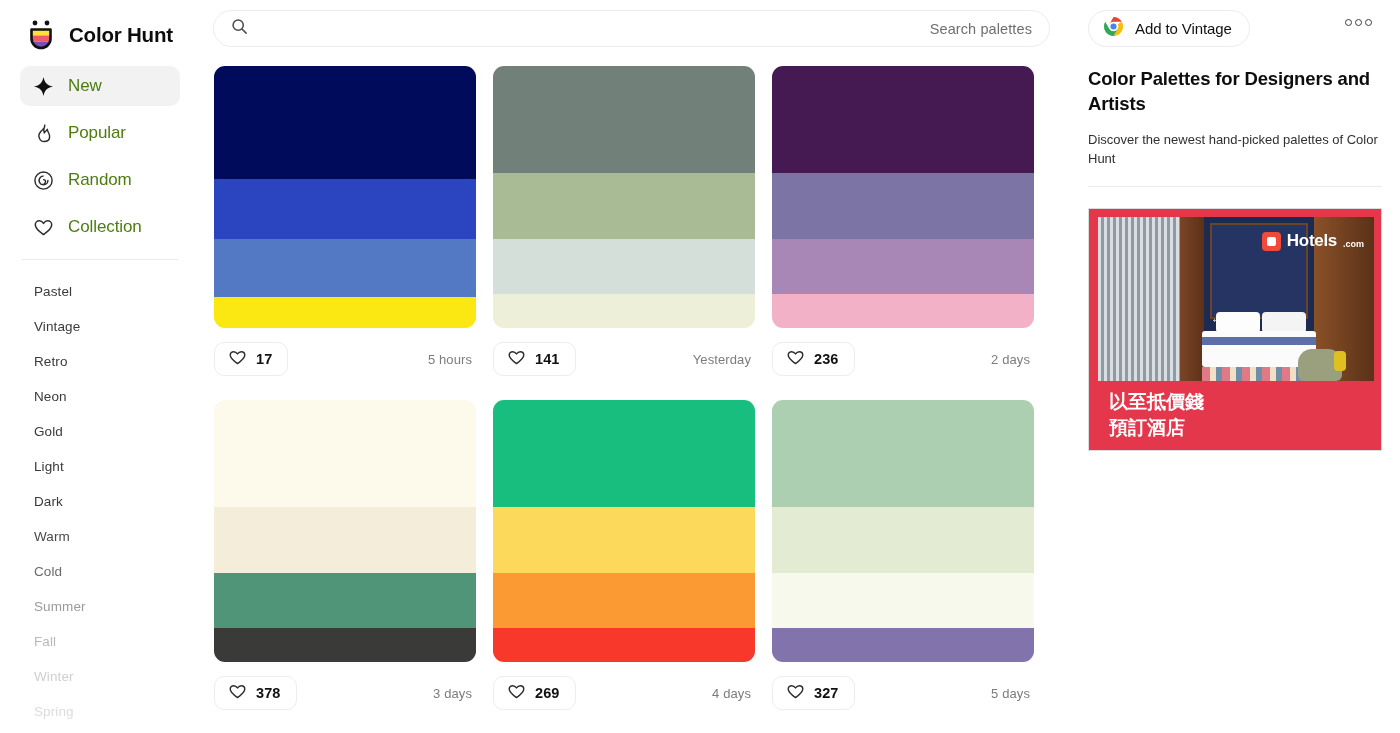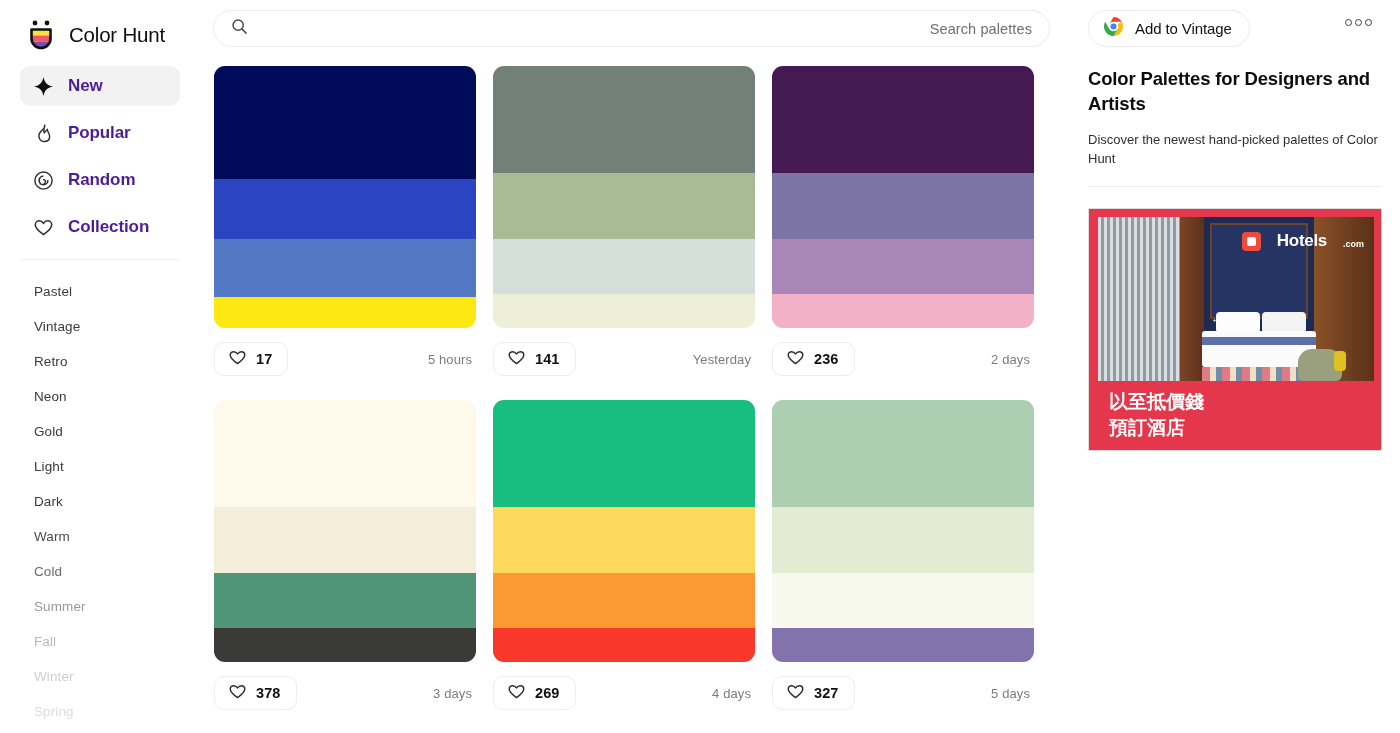--- a/index.html
+++ b/index.html
@@ -9,31 +9,31 @@
     font-family: "Liberation Sans", sans-serif;
     color: #111111;
     overflow: hidden;
   }
   .app { position: relative; width: 1400px; height: 733px; }
 
   
   .sidebar { position: absolute; left: 0; top: 0; width: 200px; height: 733px; background: #fff; }
   .brand { display: flex; align-items: center; gap: 11px; padding: 14px 0 0 24px; height: 56px; }
   .brand-logo { width: 34px; height: 34px; flex: 0 0 34px; }
-  .brand-name { font-size: 20.5px; font-weight: 400; letter-spacing: -0.2px; color: #0d0d0d; text-align: right; }
+  .brand-name { font-size: 20.5px; font-weight: 700; letter-spacing: -0.2px; color: #0d0d0d; text-align: right; }
 
   .nav { margin-top: 10px; padding: 0 20px 0 20px; }
   .nav-item {
     display: flex; align-items: center; gap: 14px;
     height: 40px; padding: 0 12px; border-radius: 10px;
     margin-bottom: 7px; cursor: pointer;
   }
   .nav-item.active { background: #f2f2f2; }
   .nav-ico { width: 22px; height: 22px; flex: 0 0 22px; display: flex; align-items: center; justify-content: center; }
-  .nav-label { font-size: 17px; font-weight: 700; color: #4c1d95; letter-spacing: -0.1px; text-align: center; }
+  .nav-label { font-size: 17px; font-weight: 400; color: #4d7c0f; letter-spacing: -0.1px; text-align: center; }
 
   .tag-sep { margin: 12px 22px 0 22px; height: 1px; background: #ececec; }
   .tags { padding: 14px 0 0 34px; }
   .tag { font-size: 13.5px; line-height: 35px; color: #3a3a3a; cursor: pointer; letter-spacing: 0.1px; }
 
   
   .search-wrap { position: absolute; left: 213px; top: 10px; width: 837px; height: 37px; }
   .search-box {
     width: 100%; height: 100%;
     border: 1px solid #ececec; border-radius: 19px; background: #fff;
@@ -97,21 +97,21 @@
   .ad-headboard { position: absolute; left: 112px; top: 6px; width: 98px; height: 96px; background: #253463; border: 2px solid #6a4428; }
   .ad-pillow1 { position: absolute; left: 118px; top: 95px; width: 44px; height: 21px; background: #fdfdfd; border-radius: 4px; }
   .ad-pillow2 { position: absolute; left: 164px; top: 95px; width: 44px; height: 21px; background: #f4f4f4; border-radius: 4px; }
   .ad-bed { position: absolute; left: 104px; top: 114px; width: 114px; height: 36px; background: #fbfbfb; border-radius: 3px; }
   .ad-bedstripe { position: absolute; left: 104px; top: 120px; width: 114px; height: 8px; background: #5d6fa8; }
   .ad-wood-r { position: absolute; left: 216px; top: 0; width: 60px; height: 164px; background: linear-gradient(90deg,#8a5128,#5a3118); }
   .ad-rug { position: absolute; left: 104px; top: 150px; width: 114px; height: 14px;
     background: repeating-linear-gradient(90deg,#e07a86 0 8px,#f2dfc6 8px 14px,#6f8fa8 14px 20px); }
   .ad-bag { position: absolute; left: 200px; top: 132px; width: 44px; height: 32px; background: #9aa07e; border-radius: 14px 14px 6px 6px; }
   .ad-bag-strap { position: absolute; left: 236px; top: 134px; width: 12px; height: 20px; background: #e0c020; border-radius: 4px; }
-  .ad-logo { position: absolute; right: 10px; top: 14px; display: flex; align-items: center; gap: 16px; }
+  .ad-logo { position: absolute; right: 10px; top: 14px; display: flex; align-items: center; gap: 6px; }
   .ad-logo-mark { width: 19px; height: 19px; background: #ef4a3c; border-radius: 4px; display: flex; align-items: center; justify-content: center; }
   .ad-logo-inner { width: 9px; height: 9px; background: #fff; border-radius: 2px; }
   .ad-logo-text { font-size: 17px; font-weight: 700; color: #fff; letter-spacing: -0.3px; }
   .ad-logo-tld { font-size: 9px; font-weight: 700; color: #fff; align-self: flex-end; padding-bottom: 2px; }
   .ad-caption { position: absolute; left: 20px; top: 180px; font-size: 19px; font-weight: 700; color: #fff; line-height: 26px; }
 </style>
 </head>
 <body>
 
 <div class="app">

